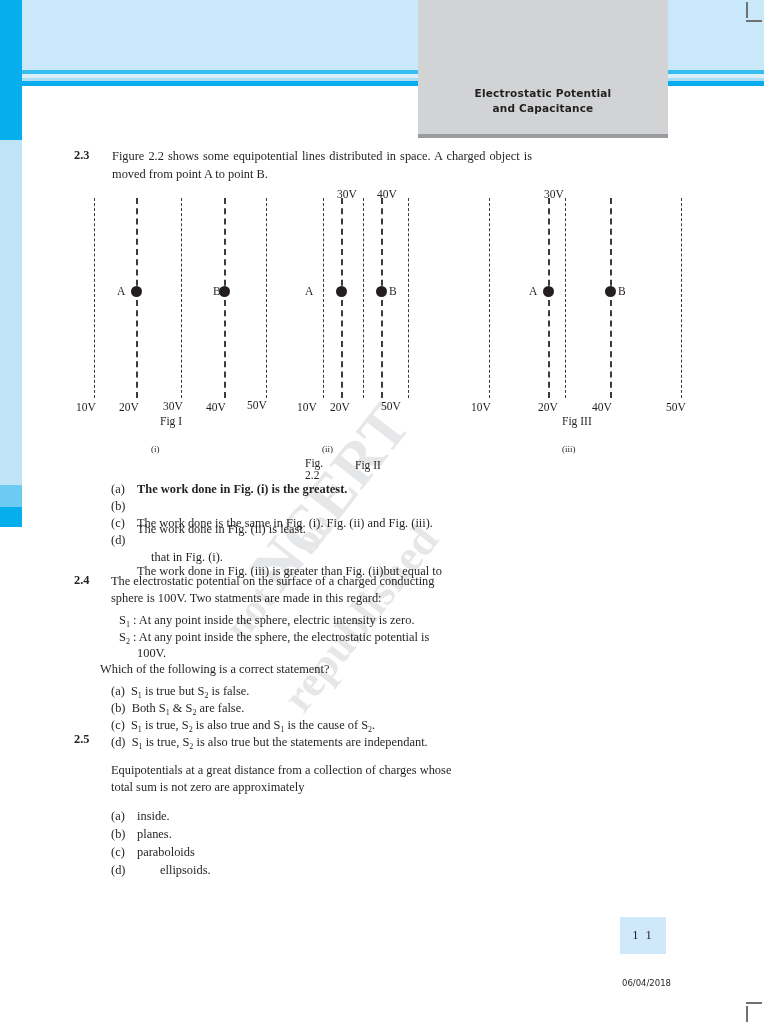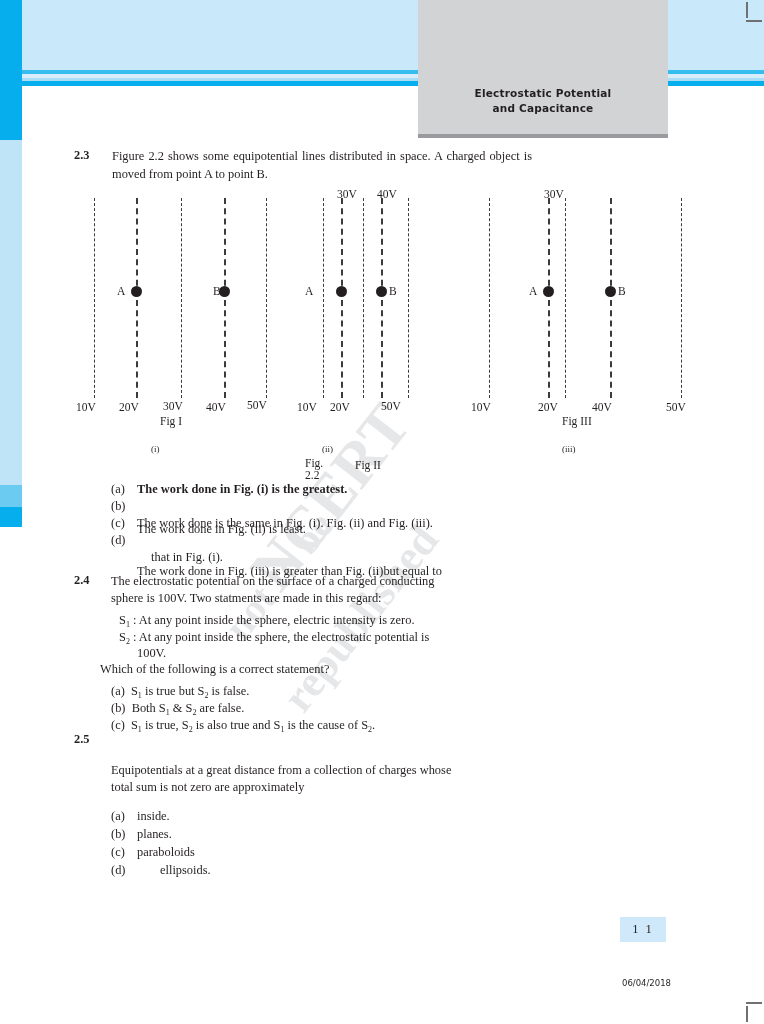--- a/index.html
+++ b/index.html
@@ -57,21 +57,21 @@
   .eqline.thick{border-left-width:2.6px;}
   .dot{position:absolute;width:11px;height:11px;border-radius:50%;background:#231f20;}
   .ptlabel{position:absolute;font-size:11.5px;color:#231f20;}
   .vlabel{position:absolute;font-size:11.5px;color:#231f20;white-space:nowrap;}
   .figname{position:absolute;font-size:11.5px;color:#231f20;white-space:nowrap;}
   .romanlbl{position:absolute;font-size:9px;color:#231f20;}
   .figcap{position:absolute;font-size:11.5px;color:#231f20;}
 
   
   .pgnum-box{
-    position:absolute;left:620px;top:917px;width:46px;height:25px;
+    position:absolute;left:620px;top:917px;width:46px;height:37px;
     background:#cfe9fa;display:flex;align-items:center;justify-content:center;
     font-size:12.5px;color:#231f20;letter-spacing:2px;
   }
   .datestamp{position:absolute;left:622px;top:978px;font-family:"DejaVu Sans",sans-serif;font-size:8.5px;color:#231f20;}
 
   
   .wm{
     position:absolute;
     color:#e6e7e9;
     font-family:"Liberation Serif", serif;
@@ -224,20 +224,23 @@
 
   <div class="opt" style="left:111px;top:683px;">
     <span>(a)</span>&nbsp; S<sub>1</sub> is true but S<sub>2</sub> is false.
   </div>
   <div class="opt" style="left:111px;top:700px;">
     <span>(b)</span>&nbsp; Both S<sub>1</sub> &amp; S<sub>2</sub> are false.
   </div>
   <div class="opt" style="left:111px;top:717px;">
     <span>(c)</span>&nbsp; S<sub>1</sub> is true, S<sub>2</sub> is also true and S<sub>1</sub> is the cause of S<sub>2</sub>.
   </div>
+  <div class="opt" style="left:111px;top:734px;">
+    <span>(d)</span>&nbsp; S<sub>1</sub> is true, S<sub>2</sub> is also true but the statements are independant.
+  </div>
 
   <div class="qnum" style="left:74px;top:732px;">2.5</div>
   <div class="qbody" style="left:111px;top:762px;">Equipotentials at a great distance from a collection of charges whose</div>
   <div class="qbody" style="left:111px;top:779px;">total sum is not zero are approximately</div>
 
   <div class="opt" style="left:111px;top:808px;">(a)</div>
   <div class="opt" style="left:137px;top:808px;">inside.</div>
 
   <div class="opt" style="left:111px;top:826px;">(b)</div>
   <div class="opt" style="left:137px;top:826px;">planes.</div>

